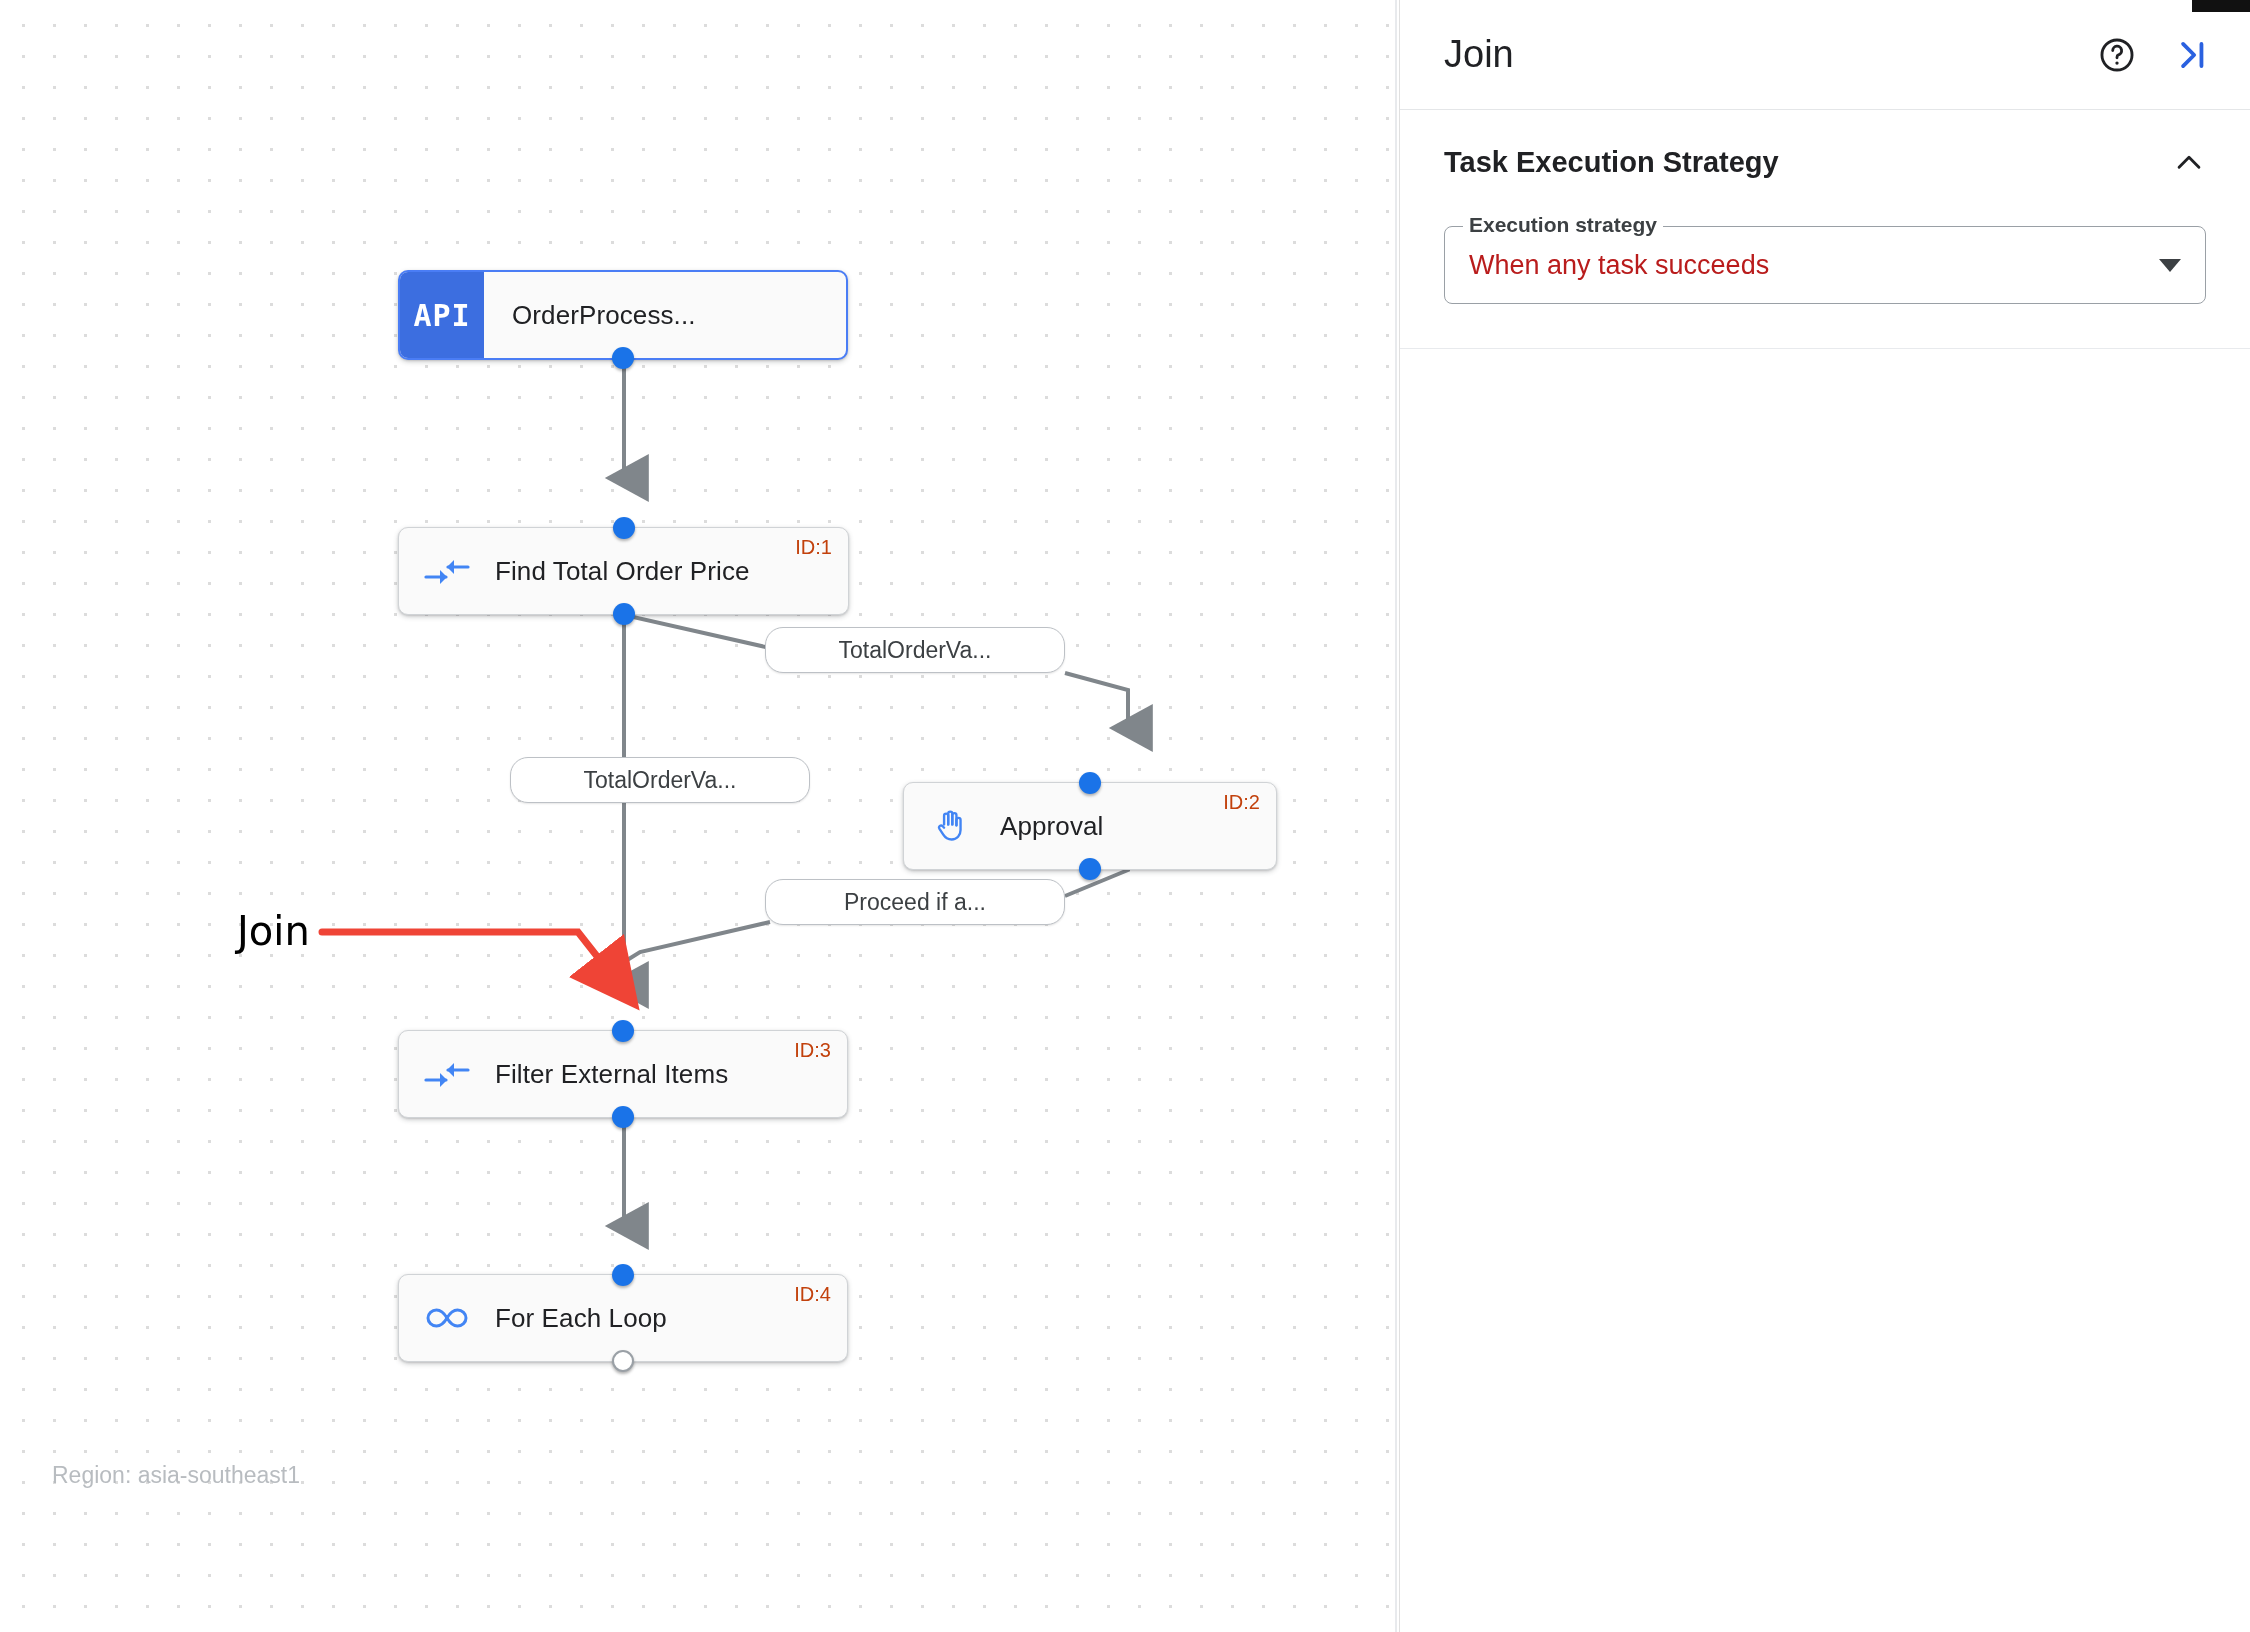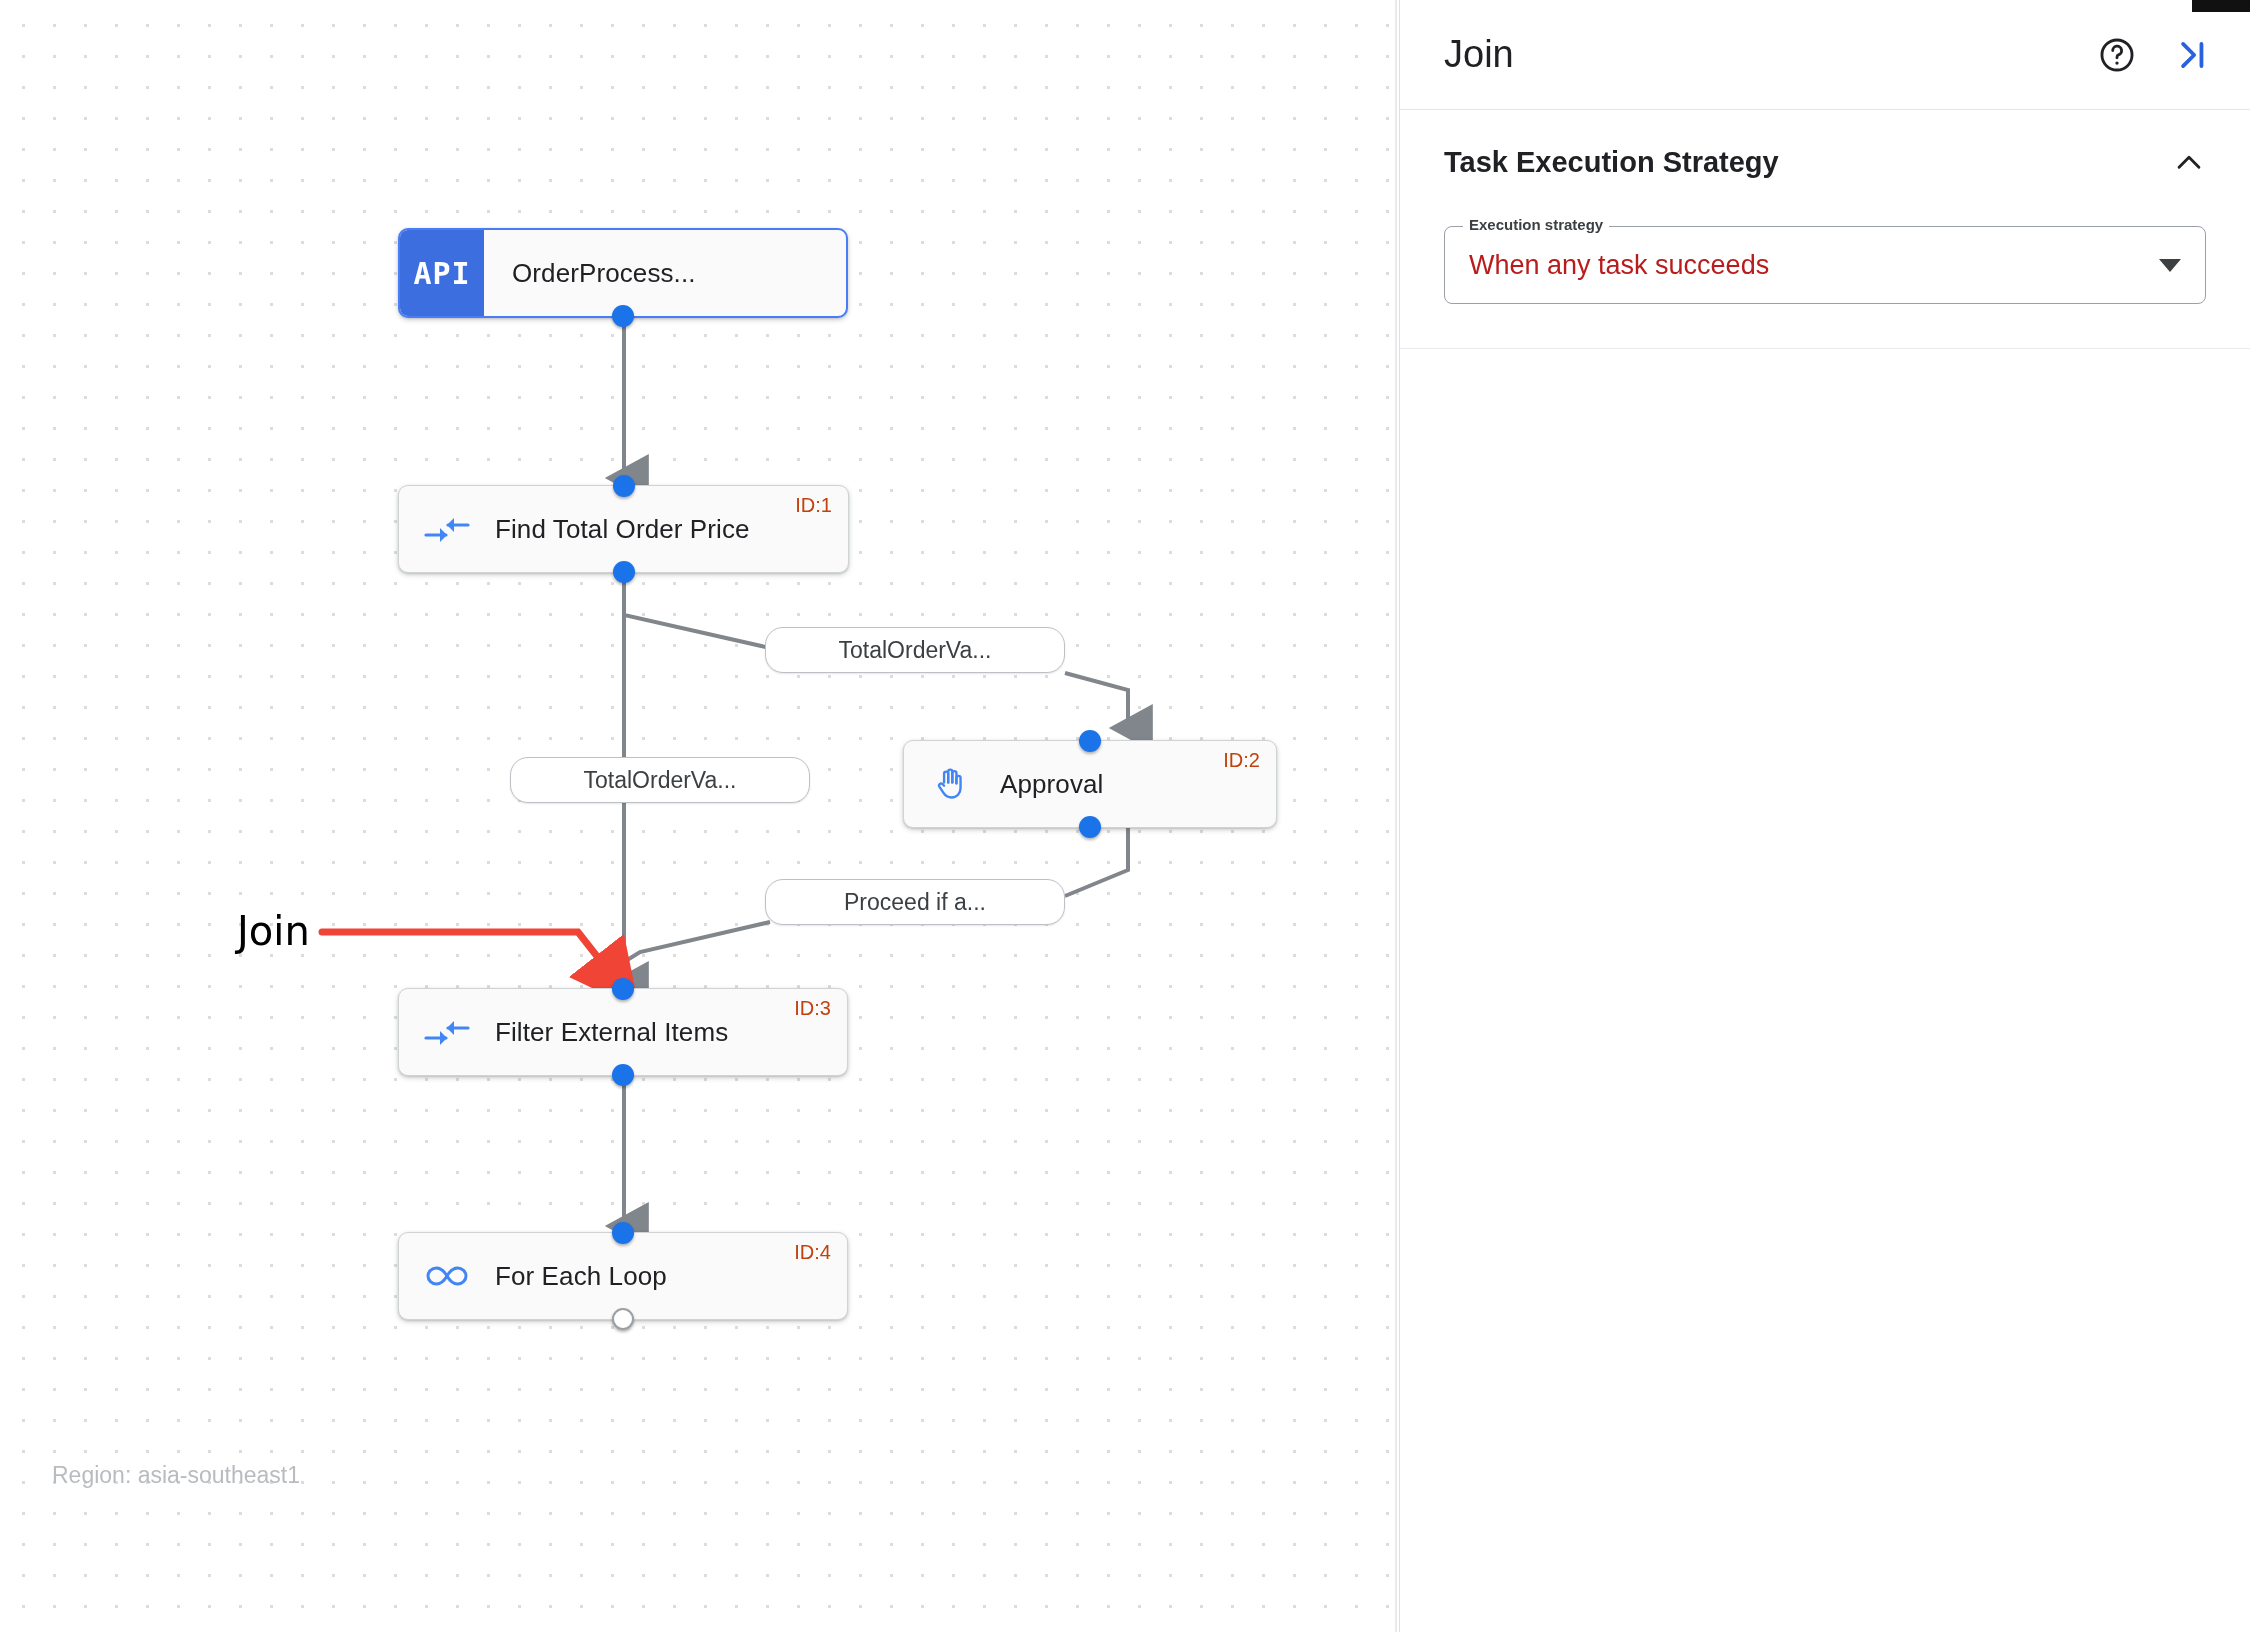--- a/index.html
+++ b/index.html
@@ -27,20 +27,21 @@
 
   
   .node {
     position: absolute;
     background: #fafafa;
     border: 1px solid #d0d3d6;
     border-radius: 10px;
     box-shadow: 0 2px 5px rgba(60,64,67,.24), 0 1px 2px rgba(60,64,67,.16);
     display: flex; align-items: center;
     overflow: visible;
+    margin-top: 42px;
   }
   .node-selected {
     border: 2px solid #4a7df5;
     background: #fafafa;
   }
   .node-icon {
     width: 96px; min-width:96px; height: 100%;
     display:flex; align-items:center; justify-content:center;
   }
   .api-block {
@@ -156,21 +157,21 @@
     border: 1px solid #9aa0a6;
     border-radius: 8px;
     display:flex; align-items:center;
     padding: 0 24px;
   }
   .field-legend {
     position:absolute;
     top: -13px; left: 18px;
     background:#fff;
     padding: 0 6px;
-    font-size: 15px;
+    font-size: 21px;
     font-weight: 700;
     color: #3c4043;
     line-height: 22px;
   }
   .field-value {
     font-size: 27px;
     color: #b91c1c;
     flex: 1;
   }
   .caret {

